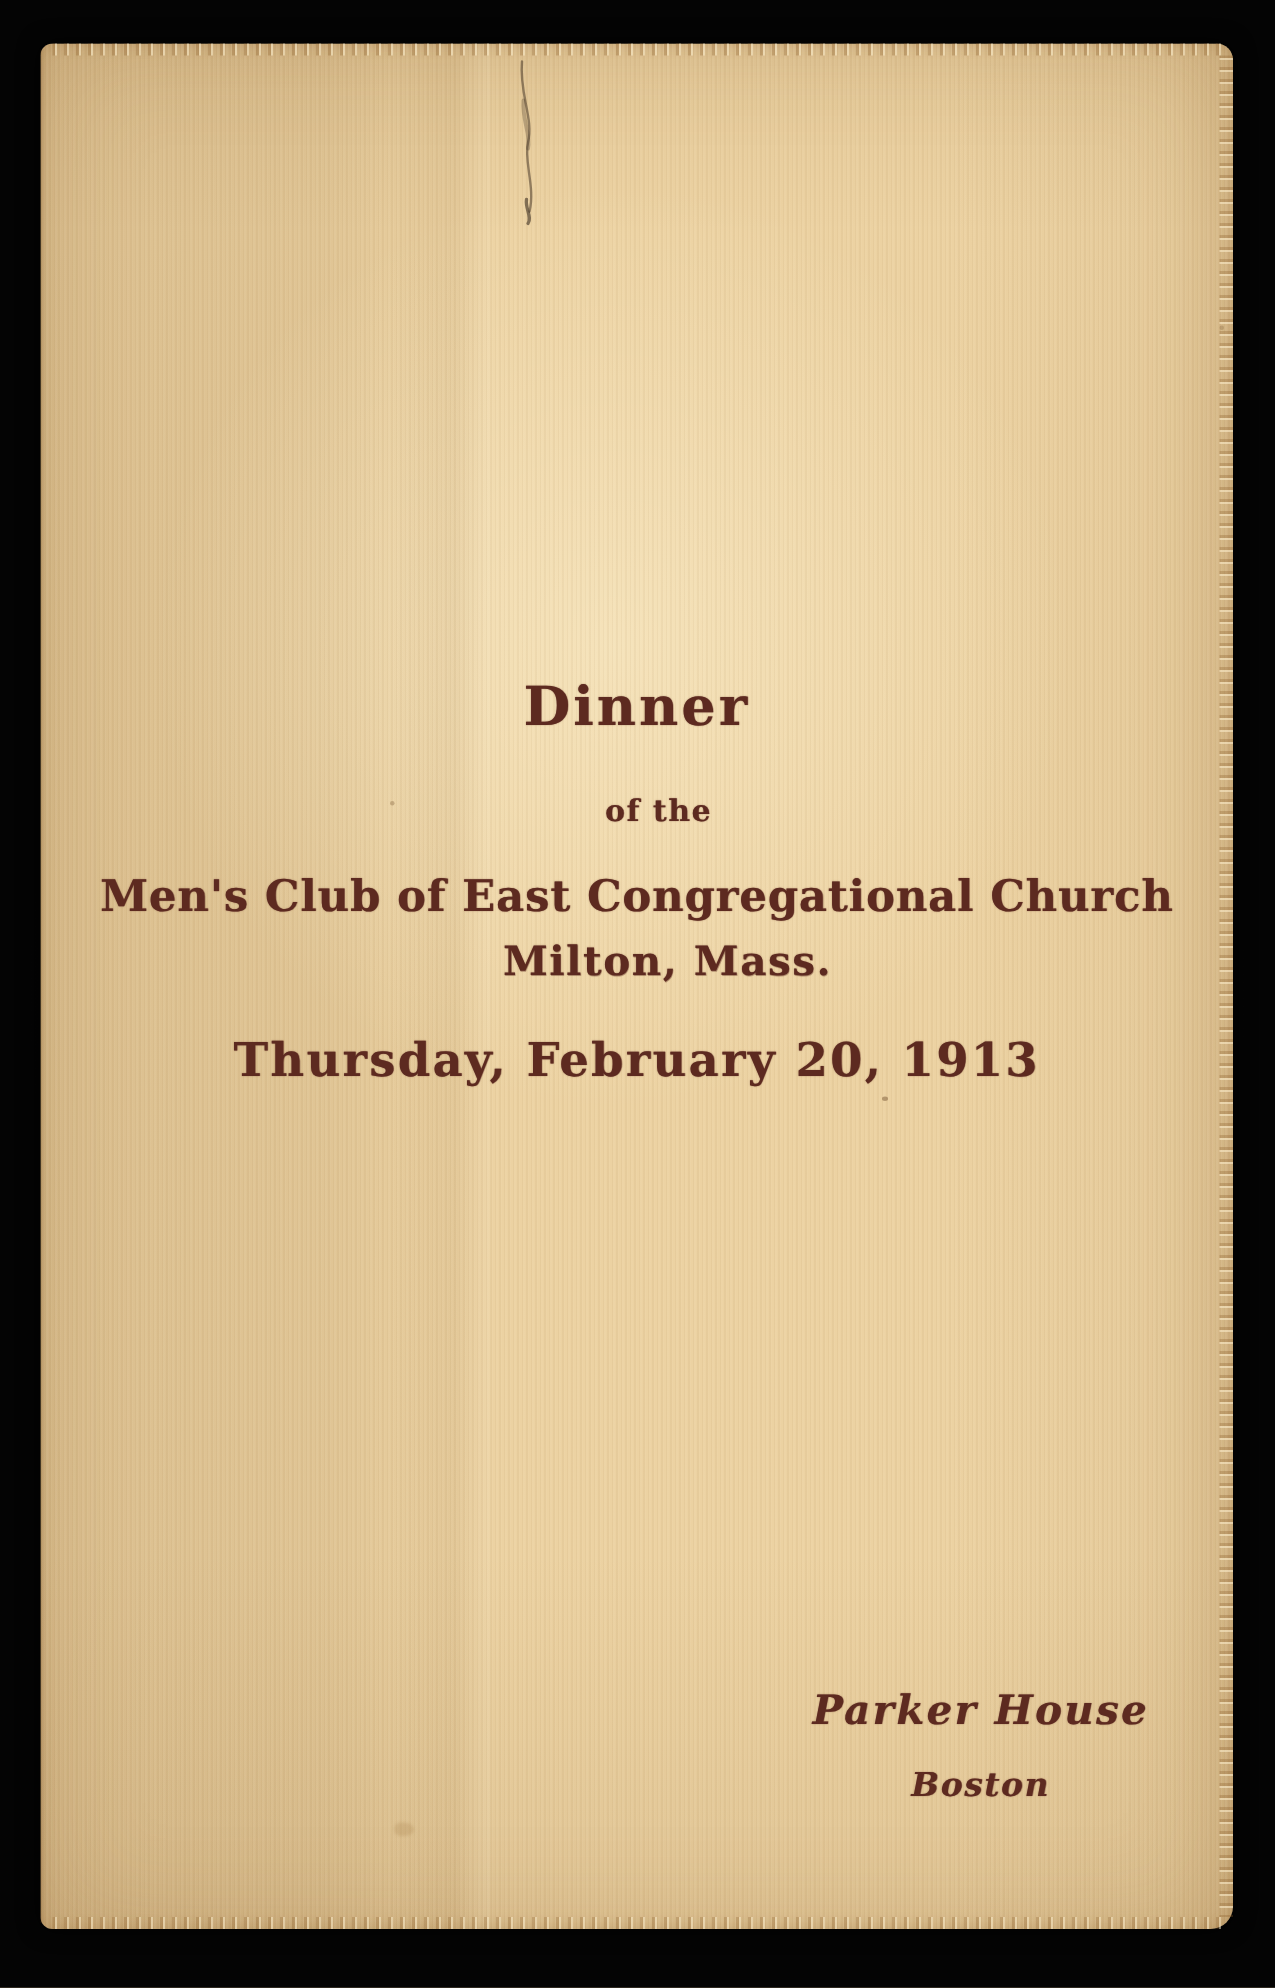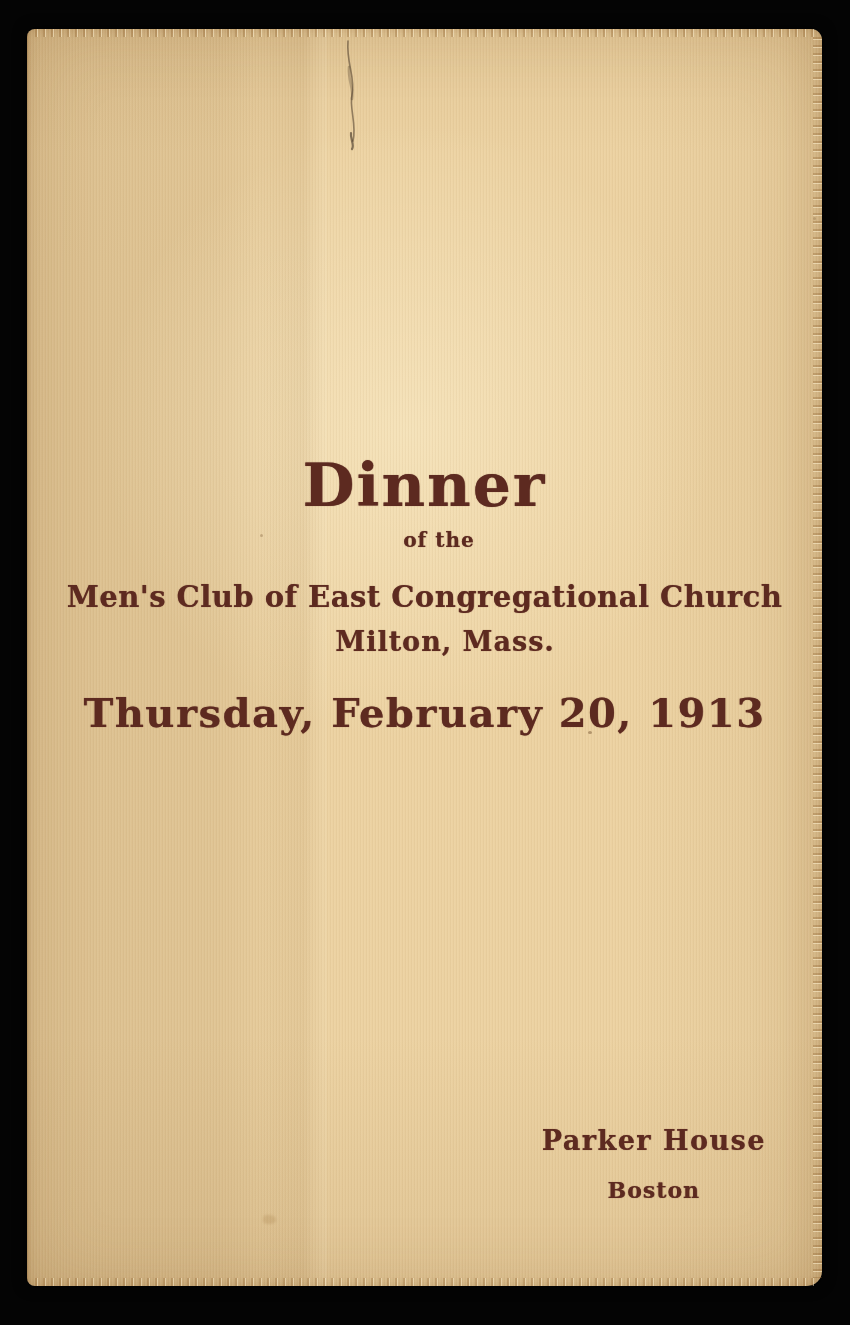--- a/index.html
+++ b/index.html
@@ -85,32 +85,33 @@
   }
   
   .print {
     position: absolute; left: 0; width: 100%;
     text-align: center;
     color: var(--ink);
     font-weight: bold;
     text-shadow: 0 0 1px rgba(93,42,32,0.55), 0.4px 0.4px 0 rgba(93,42,32,0.35);
     white-space: nowrap;
   }
-  .title        { top: 421px; font-size: 60px; letter-spacing: 2px; }
+  .title        { top: 421px; font-size: 36px; letter-spacing: 2px; }
   .subtitle     { top: 499px; font-size: 20px; letter-spacing: 1px; padding-left: 29px; }
   .organization { top: 551px; font-size: 29px; letter-spacing: 0.5px; }
   .location     { top: 597px; font-size: 27px; letter-spacing: 1px; padding-left: 41px; }
-  .dateline     { top: 660px; font-size: 40px; letter-spacing: 1.5px; }
+  .dateline     { top: 660px; font-size: 31px; letter-spacing: 1.5px; }
   .venue-block {
     position: absolute; top: 1096px; right: 56px;
     text-align: center;
     color: var(--ink);
     font-weight: bold;
     text-shadow: 0 0 1px rgba(93,42,32,0.55), 0.4px 0.4px 0 rgba(93,42,32,0.35);
     white-space: nowrap;
+    font-style: italic;
   }
   .venue-name { font-size: 27px; letter-spacing: 1.5px; }
   .venue-city { font-size: 22px; letter-spacing: 1px; margin-top: 21px; }
   
   .scratch { position: absolute; left: 308px; top: 8px; pointer-events: none; }
   .speck   { position: absolute; border-radius: 50%; pointer-events: none; }
   .speck-a { left: 233px; top: 505px; width: 3px; height: 3px; background: rgba(125,92,55,0.35); }
   .speck-b { left: 561px; top: 702px; width: 4px; height: 3px; background: rgba(110,78,45,0.45); }
   .speck-c { left: 236px; top: 1186px; width: 13px; height: 9px; background: rgba(160,120,65,0.22); filter: blur(1px); border-radius: 40% 60% 55% 45%; }
   .speck-d { left: 786px; top: 188px; width: 3px; height: 3px; background: rgba(125,92,55,0.30); }

